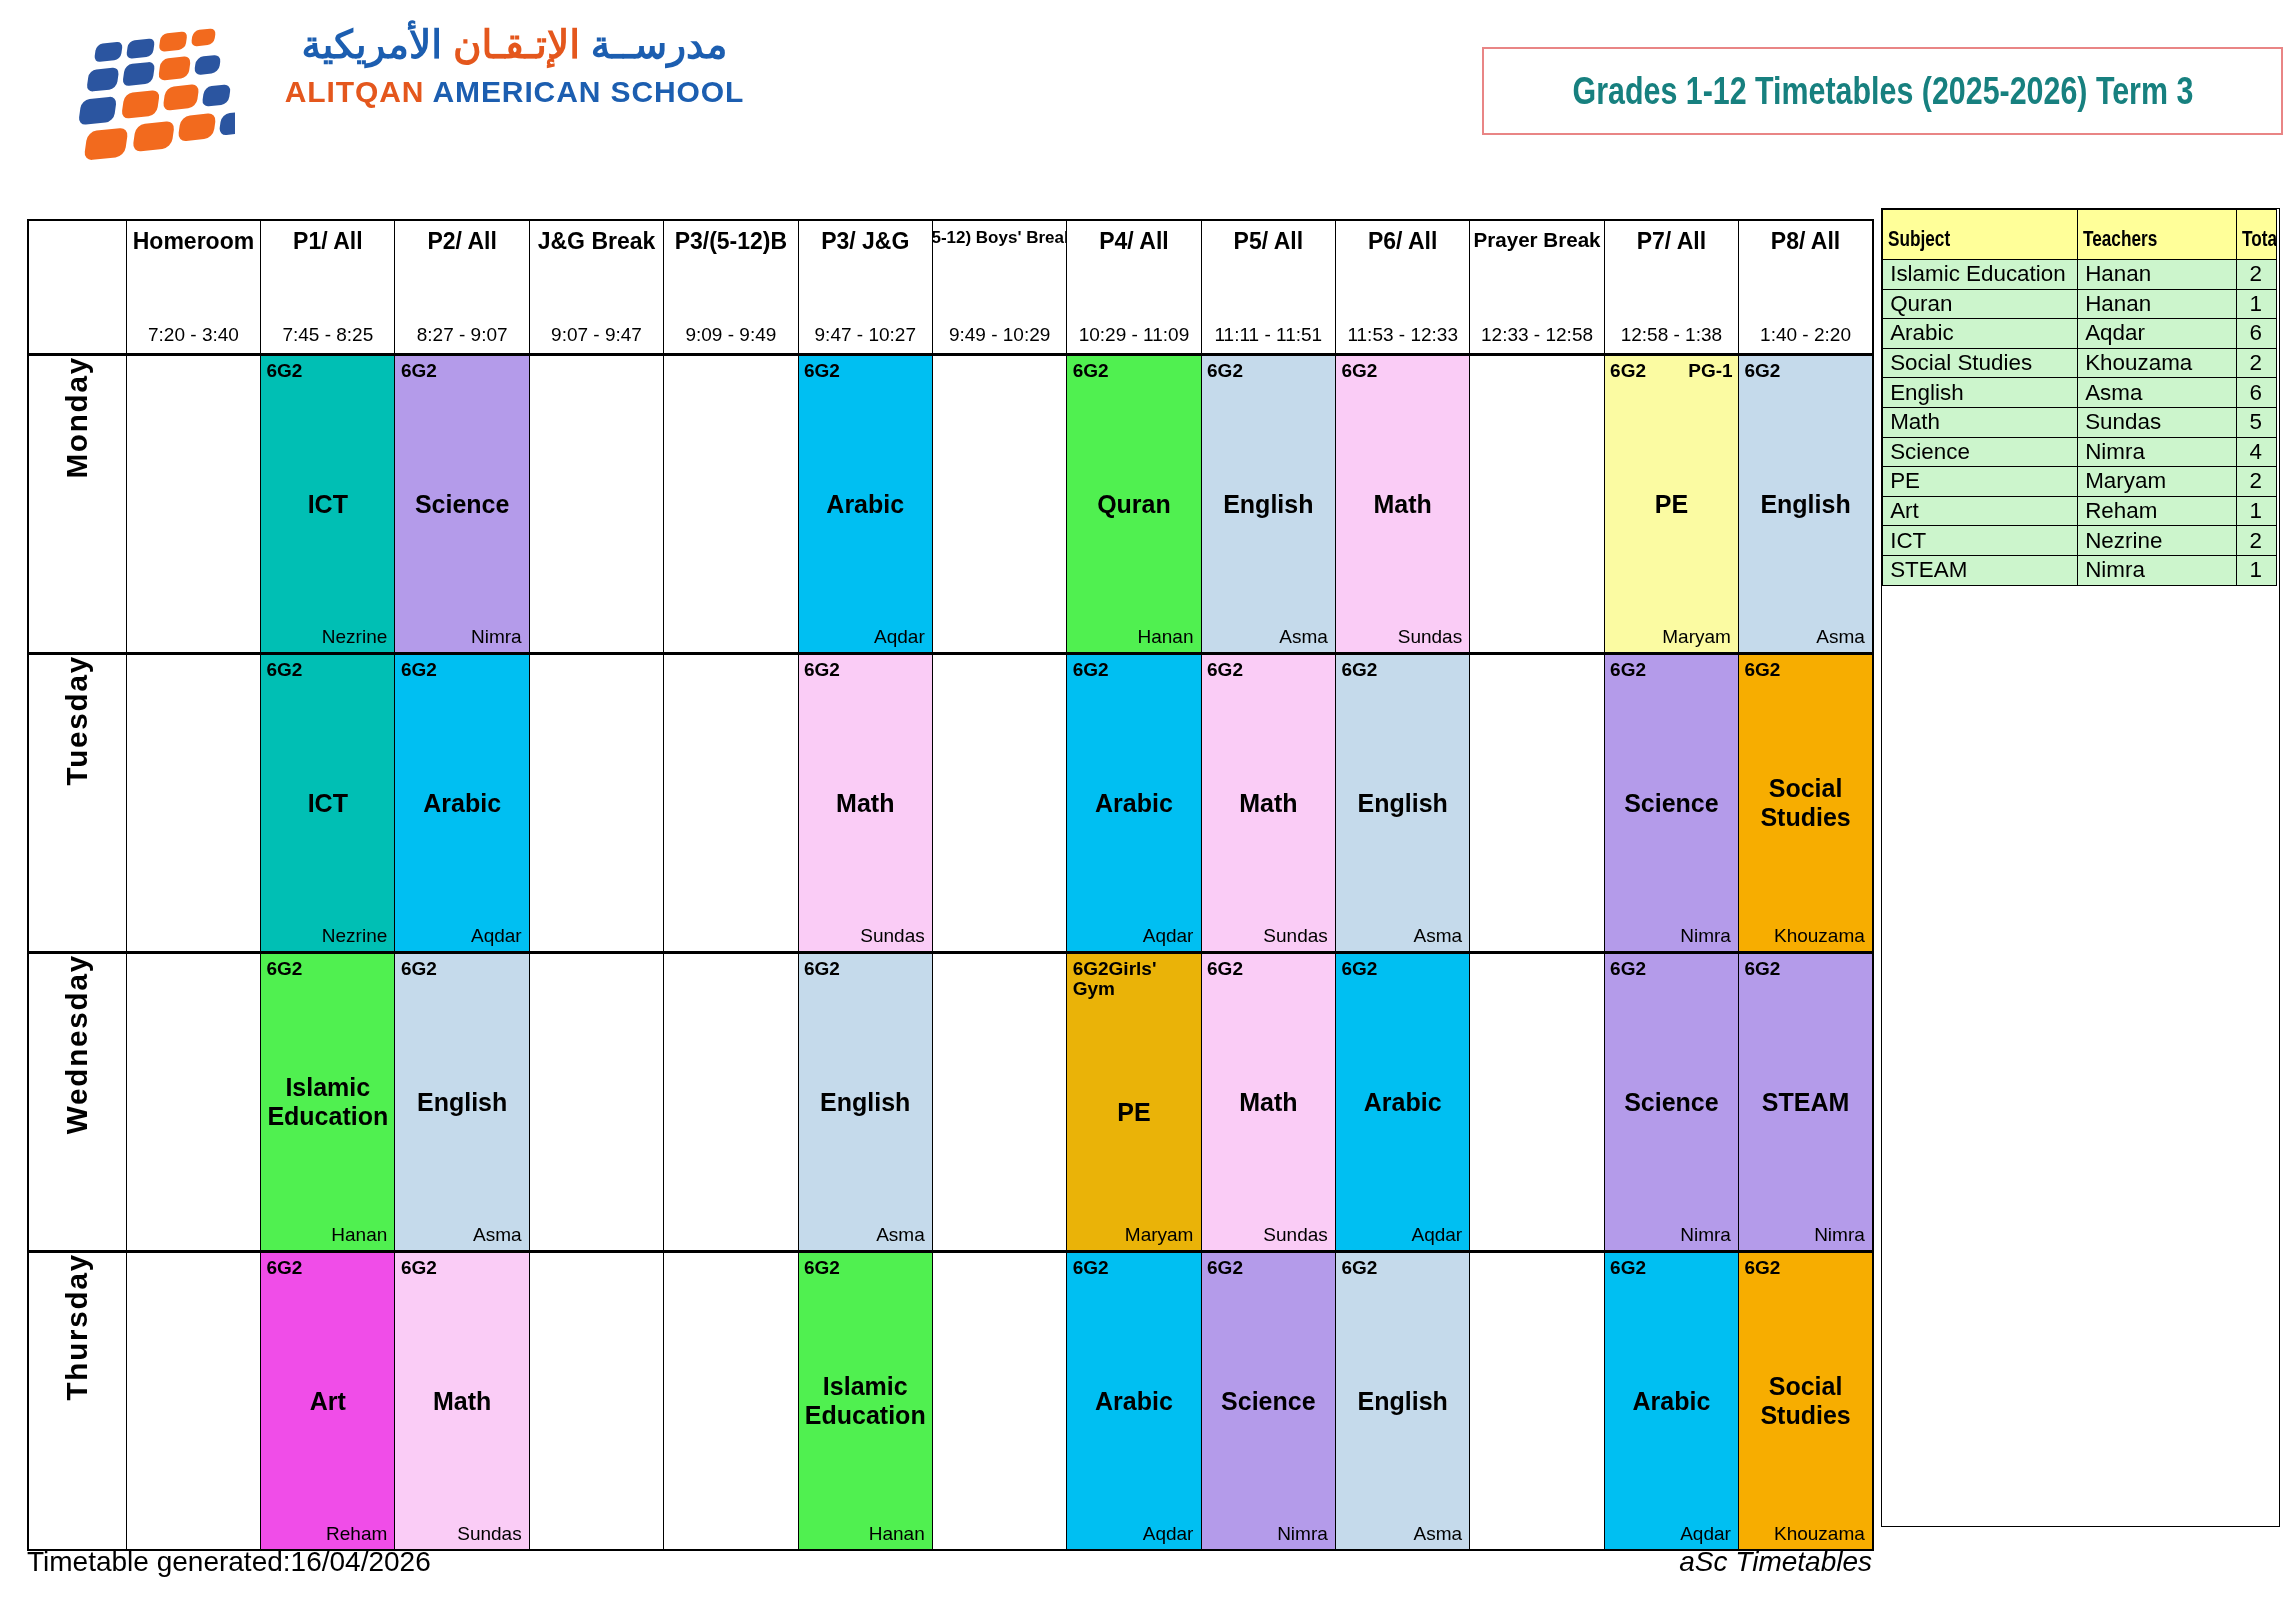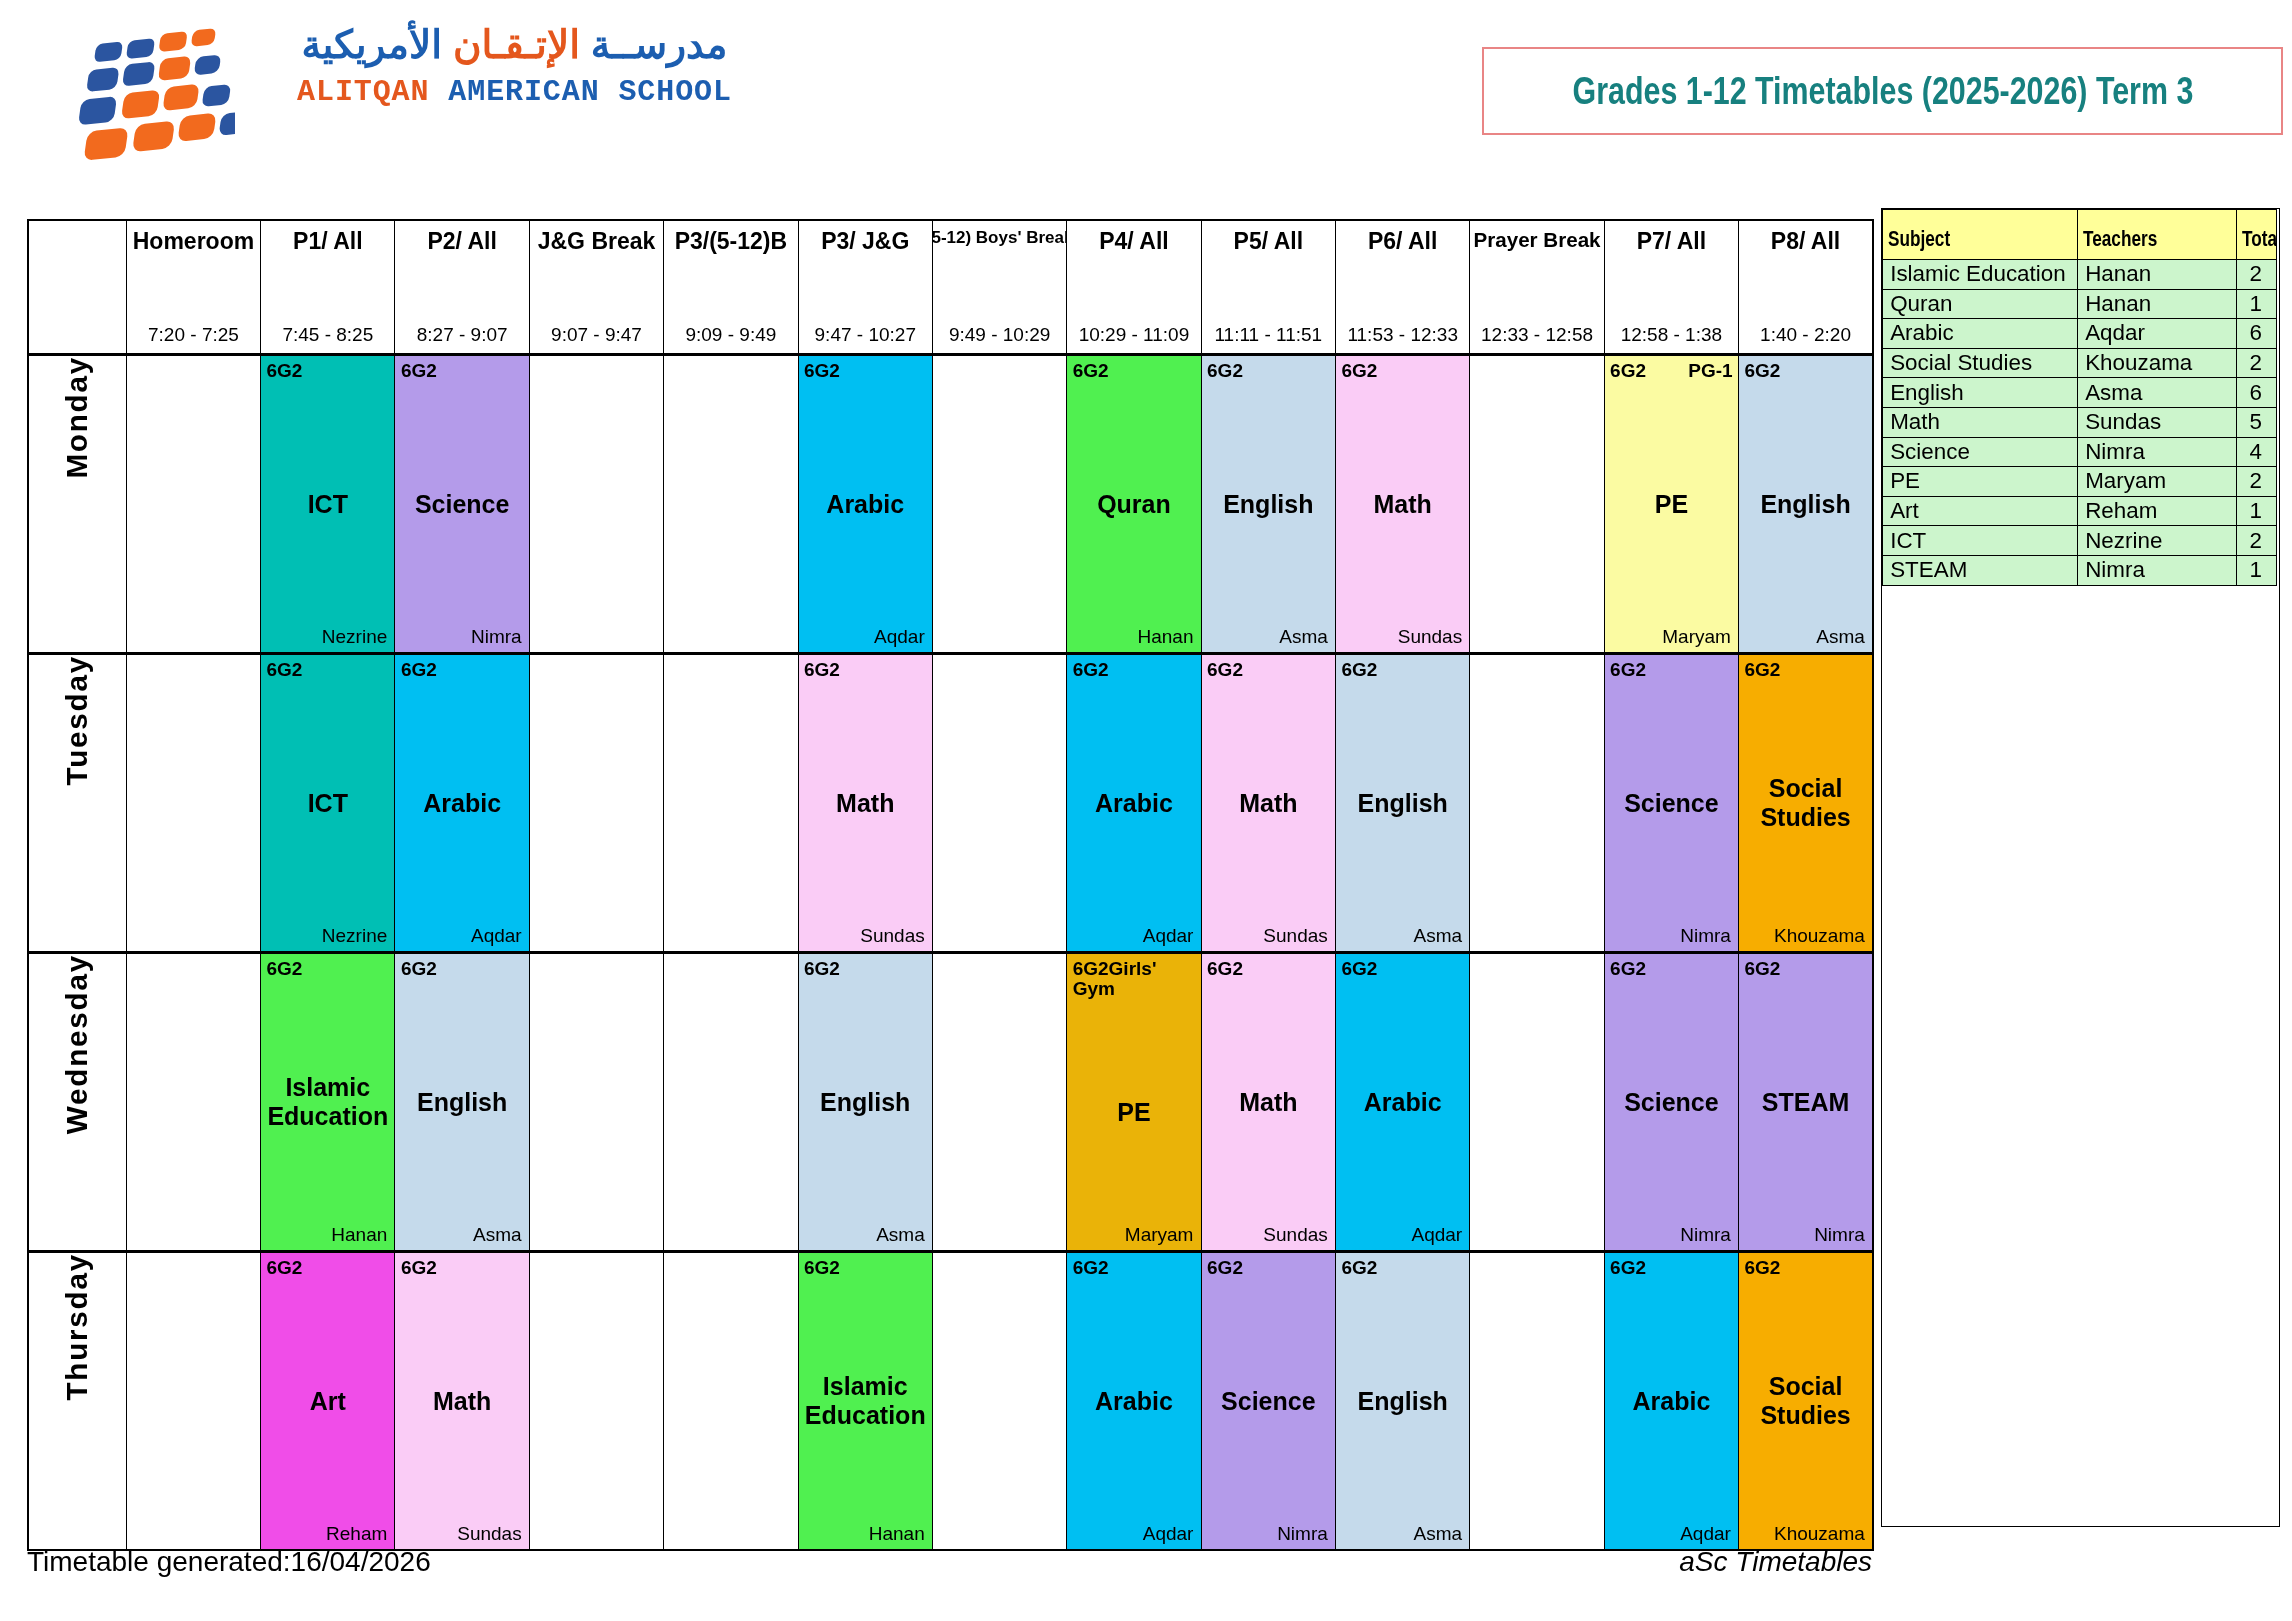--- a/index.html
+++ b/index.html
@@ -4,21 +4,21 @@
 <style>
   html,body{margin:0;padding:0;background:#ffffff;}
   .page{position:relative;width:2293px;height:1621px;background:#fff;
         font-family:"Liberation Sans",sans-serif;color:#000;overflow:hidden;}
 
   
   .logo{position:absolute;left:47px;top:7.2px;}
   .school-names{position:absolute;left:237px;top:25px;width:555px;text-align:center;}
   .name-ar{direction:rtl;font-family:Liberation Sans, sans-serif;font-weight:bold;
            font-size:39px;line-height:1.05;white-space:nowrap;}
-  .name-en{margin-top:9px;font-family:Liberation Mono, monospace;font-weight:bold;
+  .name-en{margin-top:9px;font-family:Liberation Sans, sans-serif;font-weight:bold;
            font-size:30px;letter-spacing:0.9px;white-space:nowrap;}
   .blue-txt{color:#1C5EB0;}
   .orange-txt{color:#E4571D;}
 
   .banner{position:absolute;left:1482px;top:47px;width:797px;height:84px;
           border:2.7px solid #E98585;display:flex;align-items:center;justify-content:center;}
   .banner .cond{display:inline-block;transform:scaleX(0.80);white-space:nowrap;
           font-weight:bold;font-size:38px;color:#17807F;}
 
   .page-title{position:absolute;left:788px;top:143px;width:457px;text-align:center;}
@@ -121,21 +121,21 @@
         <col style="width: 134px;">
         <col style="width: 134px;">
         <col style="width: 134px;">
       </colgroup>
     <tbody>
       <tr class="header-row" id="cols-row">
         <td class="corner"></td>
       <td>
             <div class="colhead">
               <div class="cname">Homeroom</div>
-              <div class="ctime">7:20 - 7:25</div>
+              <div class="ctime">7:20 - 3:40</div>
             </div>
           </td>
           <td>
             <div class="colhead">
               <div class="cname">P1/ All</div>
               <div class="ctime">7:45 - 8:25</div>
             </div>
           </td>
           <td>
             <div class="colhead">

